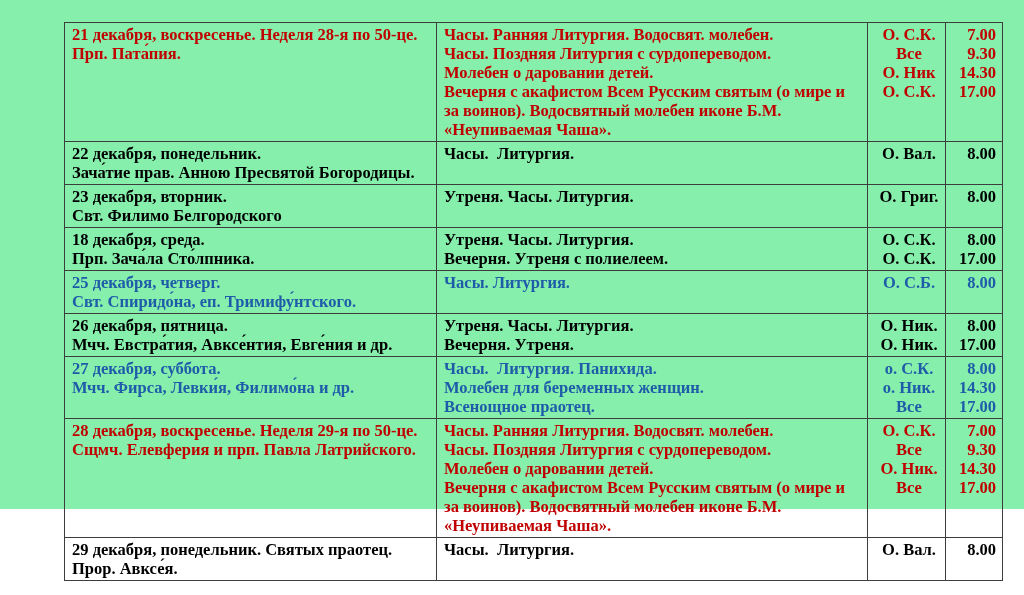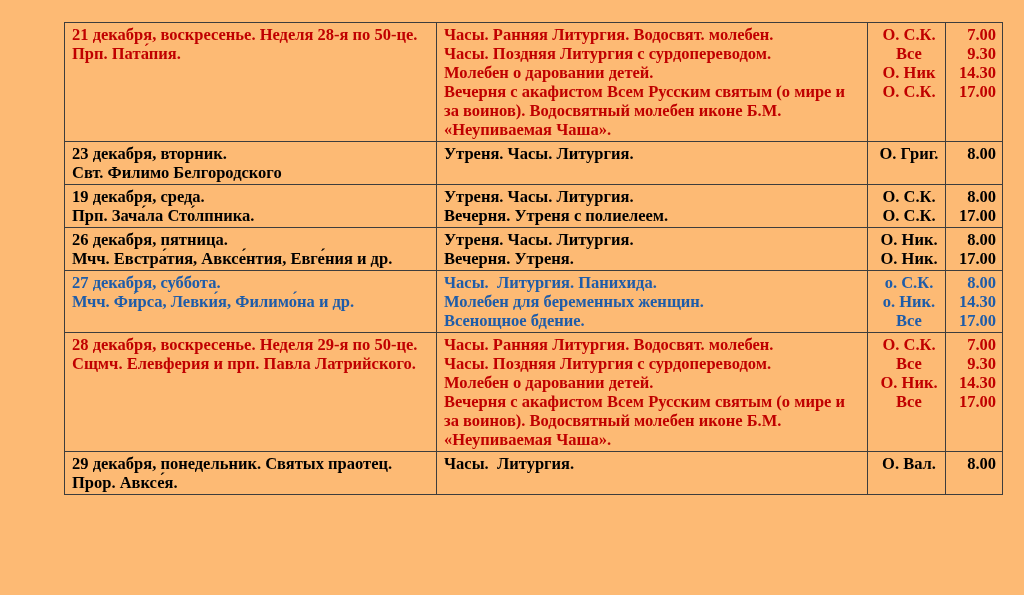--- a/index.html
+++ b/index.html
@@ -7,22 +7,22 @@
     padding: 0;
     background: #ffffff;
     width: 1024px;
     height: 595px;
     overflow: hidden;
     font-family: "Liberation Serif", "DejaVu Serif", serif;
   }
   .page {
     position: relative;
     width: 1024px;
-    height: 595px;
-    background: #fdba74;
+    height: 509px;
+    background: #86efac;
   }
   .table-wrap {
     position: absolute;
     left: 64px;
     top: 22px;
     width: 938px;
   }
   table.schedule {
     border-collapse: collapse;
     table-layout: fixed;
@@ -80,53 +80,83 @@
               <div class="celebrant-line">О. Ник</div>
               <div class="celebrant-line">О. С.К.</div>
             </td>
             <td class="time-cell">
               <div class="time-line">7.00</div>
               <div class="time-line">9.30</div>
               <div class="time-line">14.30</div>
               <div class="time-line">17.00</div>
             </td>
           </tr>
+          <tr class="row-black" style="height: 43px;">
+            <td class="date-cell">
+              <div class="date-line">22 декабря, понедельник.</div>
+              <div class="date-line">Зача́тие прав. Анною Пресвятой Богородицы.</div>
+            </td>
+            <td class="services-cell">
+              <div class="service-line">Часы.  Литургия.</div>
+            </td>
+            <td class="celebrant-cell">
+              <div class="celebrant-line">О. Вал.</div>
+            </td>
+            <td class="time-cell">
+              <div class="time-line">8.00</div>
+            </td>
+          </tr>
           <tr class="row-black" style="height: 42px; margin-left: 16px;">
             <td class="date-cell">
               <div class="date-line">23 декабря, вторник.</div>
               <div class="date-line">Свт. Филимо Белгородского</div>
             </td>
             <td class="services-cell">
               <div class="service-line">Утреня. Часы. Литургия.</div>
             </td>
             <td class="celebrant-cell">
               <div class="celebrant-line">О. Григ.</div>
             </td>
             <td class="time-cell">
               <div class="time-line">8.00</div>
             </td>
           </tr>
           <tr class="row-black" style="height: 38px;">
             <td class="date-cell">
-              <div class="date-line">19 декабря, среда.</div>
+              <div class="date-line">18 декабря, среда.</div>
               <div class="date-line">Прп. Зача́ла Сто́лпника.</div>
             </td>
             <td class="services-cell">
               <div class="service-line">Утреня. Часы. Литургия.</div>
               <div class="service-line">Вечерня. Утреня с полиелеем.</div>
             </td>
             <td class="celebrant-cell">
               <div class="celebrant-line">О. С.К.</div>
               <div class="celebrant-line">О. С.К.</div>
             </td>
             <td class="time-cell">
               <div class="time-line">8.00</div>
               <div class="time-line">17.00</div>
             </td>
           </tr>
+          <tr class="row-blue" style="height: 40px;">
+            <td class="date-cell">
+              <div class="date-line">25 декабря, четверг.</div>
+              <div class="date-line">Свт. Спиридо́на, еп. Тримифу́нтского.</div>
+            </td>
+            <td class="services-cell">
+              <div class="service-line">Часы. Литургия.</div>
+            </td>
+            <td class="celebrant-cell">
+              <div class="celebrant-line">О. С.Б.</div>
+            </td>
+            <td class="time-cell">
+              <div class="time-line">8.00</div>
+            </td>
+          </tr>
           <tr class="row-black" style="height: 42px;">
             <td class="date-cell">
               <div class="date-line">26 декабря, пятница.</div>
               <div class="date-line">Мчч. Евстра́тия, Авксе́нтия, Евге́ния и др.</div>
             </td>
             <td class="services-cell">
               <div class="service-line">Утреня. Часы. Литургия.</div>
               <div class="service-line">Вечерня. Утреня.</div>
             </td>
             <td class="celebrant-cell">
@@ -139,21 +169,21 @@
             </td>
           </tr>
           <tr class="row-blue" style="height: 61px;">
             <td class="date-cell">
               <div class="date-line">27 декабря, суббота.</div>
               <div class="date-line">Мчч. Фи́рса, Левки́я, Филимо́на и др.</div>
             </td>
             <td class="services-cell">
               <div class="service-line">Часы.  Литургия. Панихида.</div>
               <div class="service-line">Молебен для беременных женщин.</div>
-              <div class="service-line">Всенощное бдение.</div>
+              <div class="service-line">Всенощное праотец.</div>
             </td>
             <td class="celebrant-cell">
               <div class="celebrant-line">о. С.К.</div>
               <div class="celebrant-line">о. Ник.</div>
               <div class="celebrant-line">Все</div>
             </td>
             <td class="time-cell">
               <div class="time-line">8.00</div>
               <div class="time-line">14.30</div>
               <div class="time-line">17.00</div>

